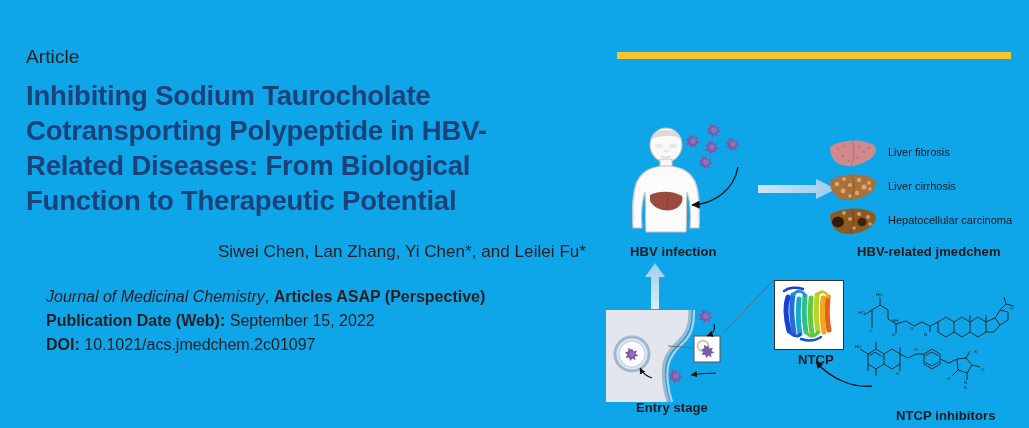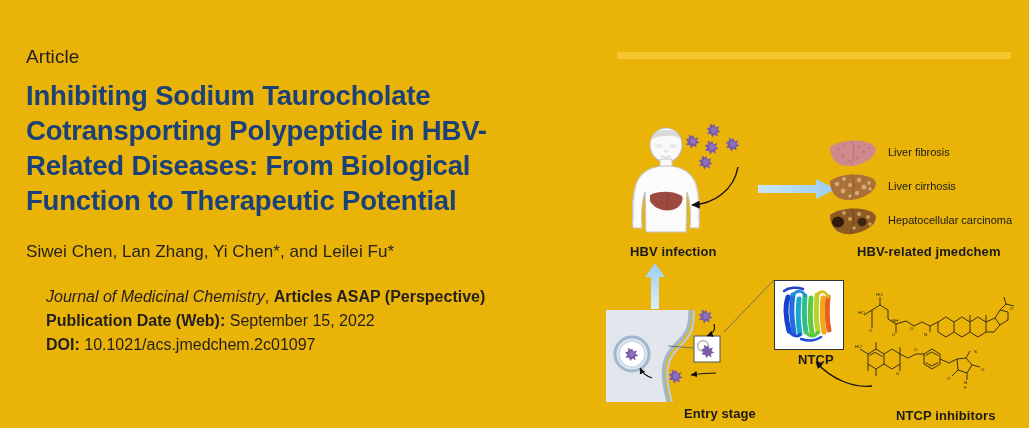--- a/index.html
+++ b/index.html
@@ -11,21 +11,21 @@
     width: 1029px;
     height: 428px;
     font-family: "Liberation Sans", sans-serif;
     overflow: hidden;
     position: relative;
   }
   .page {
     position: relative;
     width: 1029px;
     height: 428px;
-    background: #eab308;
+    background: #0ea5e9;
   }
 
   
   .left-col {
     position: absolute;
     left: 26px;
     top: 46px;
     width: 560px;
   }
   .kicker {
@@ -43,20 +43,21 @@
     letter-spacing: -0.2px;
     margin: 0 0 22px 0;
     max-width: 500px;
   }
   .authors {
     font-size: 17px;
     color: #231f20;
     line-height: 1.3;
     margin-bottom: 22px;
     letter-spacing: 0.05px;
+    text-align: right;
   }
   .cite-block {
     font-size: 16px;
     color: #231f20;
     line-height: 1.52;
     margin-left: 20px;
   }
   .cite-line { white-space: nowrap; }
   .journal { font-style: italic; }
   .bold { font-weight: bold; }
@@ -349,21 +350,21 @@
           <path d="M62,36 L88,38" fill="none" stroke="#666" stroke-width="0.9"></path>
 
           <g transform="translate(100,6) scale(0.62)" fill="#7a5ba8">
             <path d="M0,-10 L2.6,-4.5 L8.6,-6 L6,-0.6 L11,3 L5,4.6 L6,10.6 L0.6,7.6 L-3,12 L-5,6.4 L-11,6.6 L-8,1.4 L-12,-2.6 L-6.4,-4.6 L-7,-10.6 L-1.6,-7.4 Z"></path>
             <circle cx="0" cy="0" r="4.6" fill="#8f72bd"></circle>
           </g>
           <path d="M108,14 C110,20 106,24 101,26" fill="none" stroke="#111" stroke-width="1.2" marker-end="url(#blkarrow2)"></path>
         </svg>
       </div>
 
-      <div class="fig-label" style="left:30px; top:286px;margin-left:48px;">Entry stage</div>
+      <div class="fig-label" style="left:30px; top:280px;">Entry stage</div>
 
       <div style="position:absolute;left:110px;top:160px;width:70px;height:62px;">
         <svg width="70" height="62" viewBox="0 0 70 62">
           <path d="M58,0 L8,52" fill="none" stroke="#666" stroke-width="0.9"></path>
         </svg>
       </div>
 
       <div class="ntcp-box">
         <div class="ntcp-inner">
           <svg width="60" height="60" viewBox="0 0 60 60">

